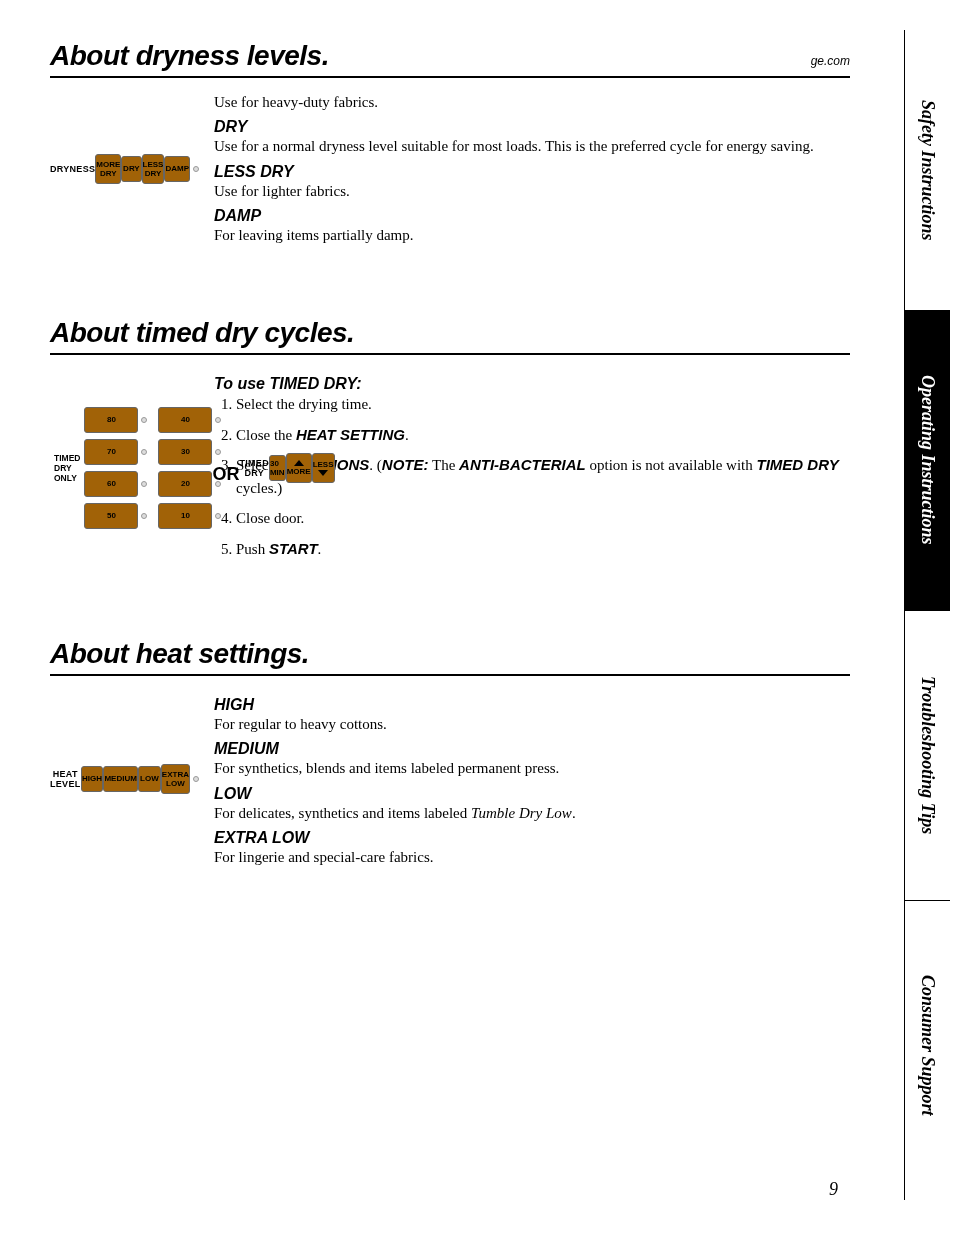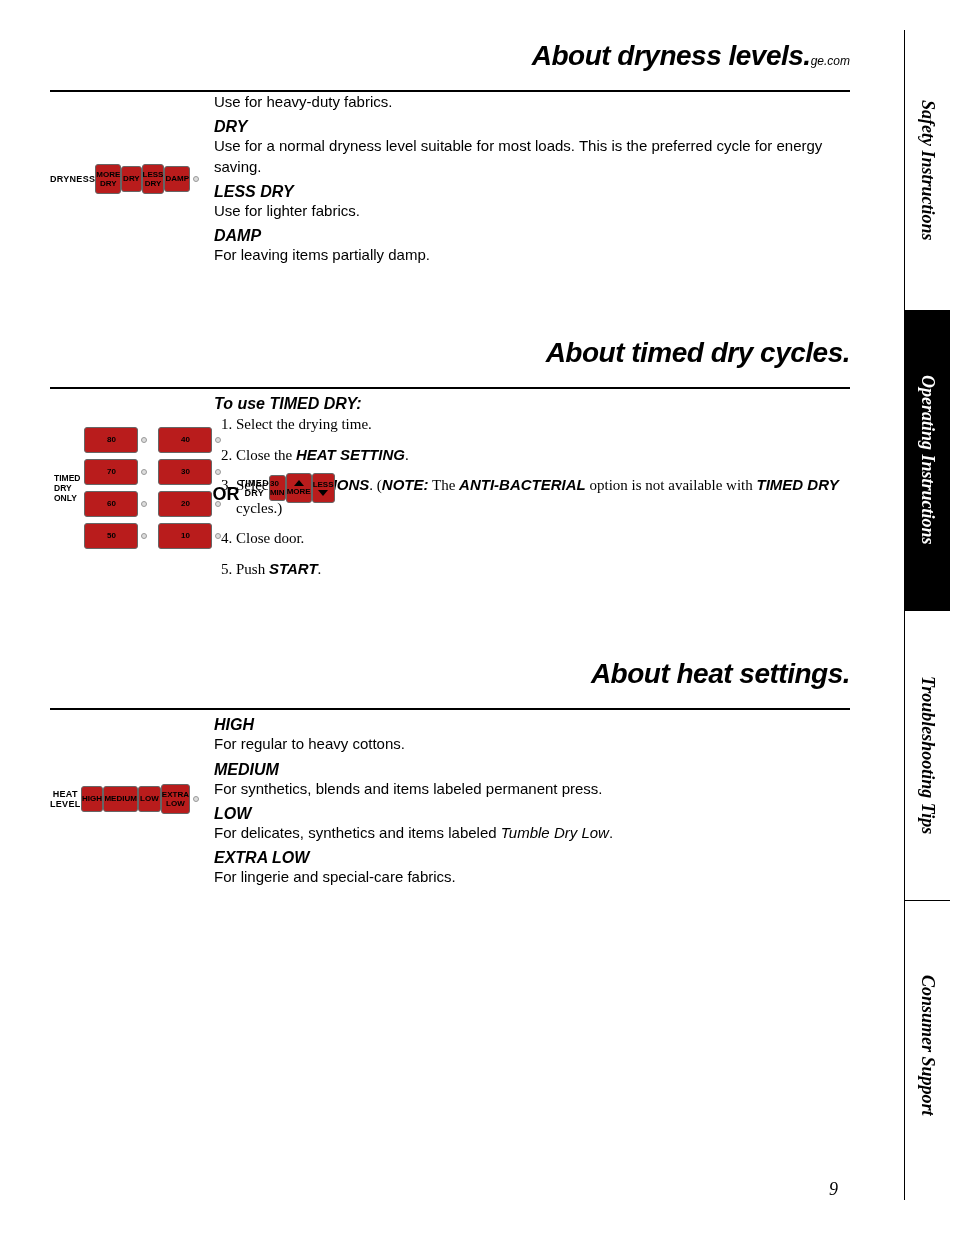--- a/index.html
+++ b/index.html
@@ -39,23 +39,24 @@
     align-items: center;
     justify-content: center;
   }
   .tab-white { background: #fff; color: #000; }
   .tab-black { background: #000; color: #fff; }
   .tab-sep { border-top: 1px solid #000; }
 
   .section-header {
     display: flex;
     align-items: baseline;
-    justify-content: flex-end;
+    justify-content: space-between;
     border-bottom: 2px solid #000;
-    padding-bottom: 18px;
+    padding-bottom: 4px;
+    margin-bottom: 14px;
   }
   .section-title {
     font-family: Arial, Helvetica, sans-serif;
     font-style: italic;
     font-weight: 900;
     font-size: 28px;
     letter-spacing: -0.5px;
   }
   .section-link {
     font-family: Arial, Helvetica, sans-serif;
@@ -111,21 +112,21 @@
     width: 54px;
     height: 26px;
     display: flex;
     flex-direction: column;
     align-items: center;
     justify-content: center;
     font-family: Arial, Helvetica, sans-serif;
     font-weight: 900;
     font-size: 8px;
     line-height: 9px;
-    background: #b91c1c;
+    background: #a16207;
     position: relative;
     margin-bottom: 6px;
   }
   .btn-tall { height: 30px; }
   .btn .led {
     position: absolute;
     right: -10px;
     top: 50%;
     transform: translateY(-50%);
     width: 6px;
@@ -152,21 +153,21 @@
   .arrow-down { border-top: 6px solid #000; margin-top: 1px; }
 
   .def-heading {
     font-family: Arial, Helvetica, sans-serif;
     font-weight: 900;
     font-style: italic;
     font-size: 16px;
     margin-top: 6px;
   }
   .def-body {
-    font-family: Liberation Sans, sans-serif;
+    font-family: Liberation Serif, serif;
     font-size: 15px;
     line-height: 1.35;
     margin-bottom: 2px;
   }
   .def-body .ital { font-style: italic; }
 
   ol.steps {
     list-style: decimal;
     padding-left: 22px;
     font-family: Georgia, serif;

